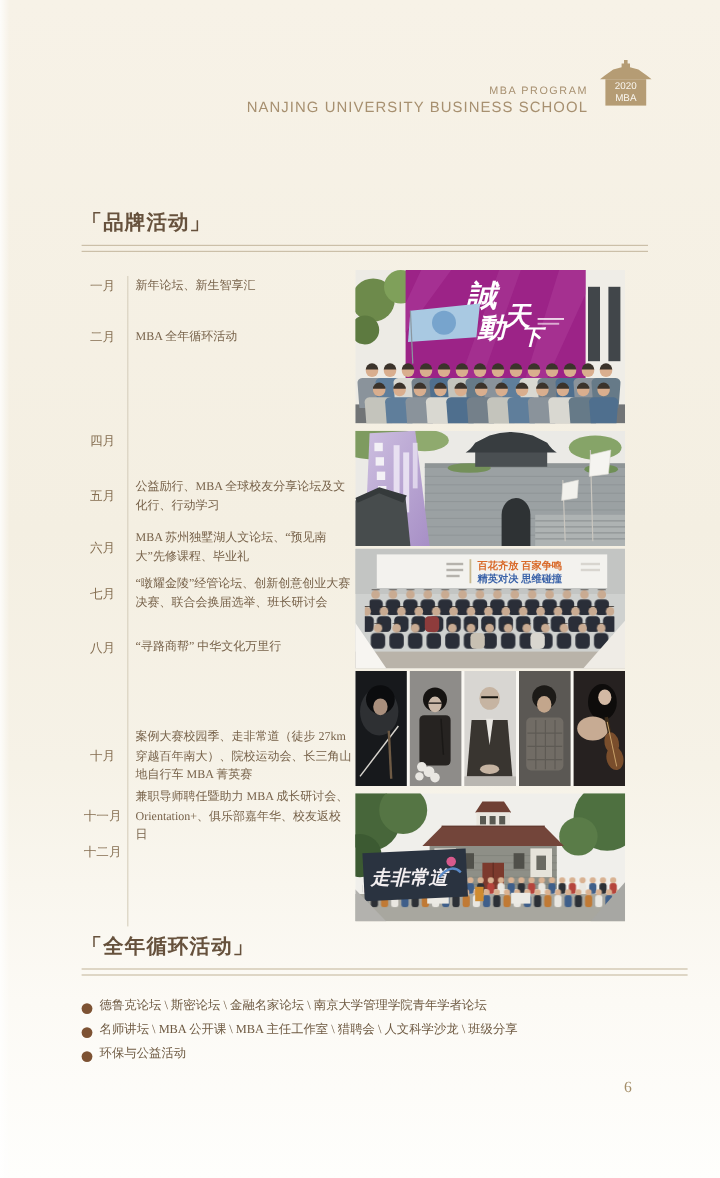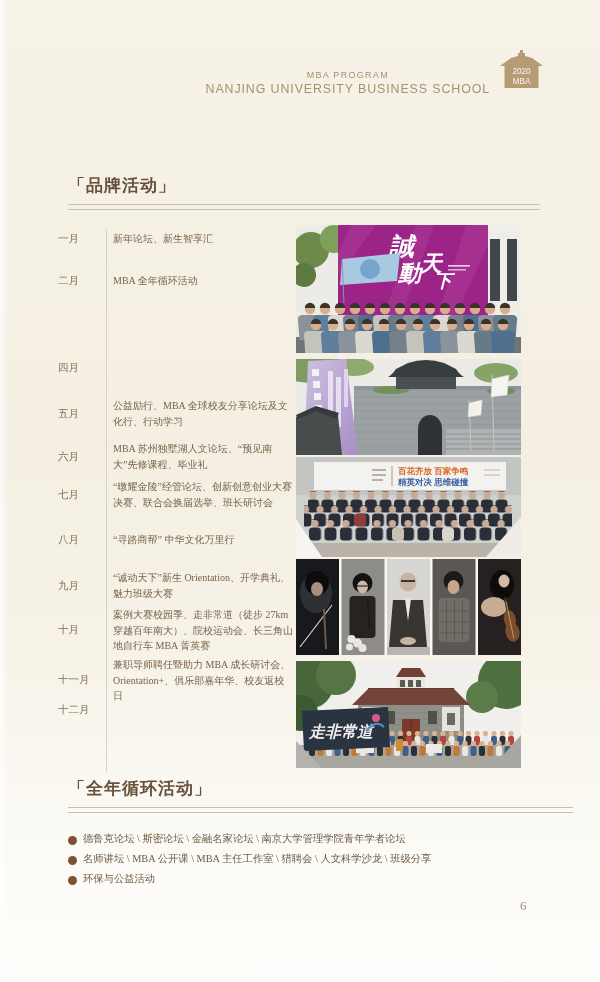--- a/index.html
+++ b/index.html
@@ -4,32 +4,32 @@
 <style>
   html,body{margin:0;padding:0;}
   body{background:#e8e6e0;font-family:"Liberation Serif","DejaVu Serif",serif;}
   .page{position:relative;width:600px;height:982px;margin:0 auto;overflow:hidden;
     background:linear-gradient(180deg,#f7f2e7 0%,#f4efe2 45%,#f6f2e7 65%,#fcfaf5 85%,#fefefc 100%);}
   .page::before{content:"";position:absolute;left:0;top:0;width:8px;height:100%;
     background:linear-gradient(90deg,rgba(255,255,255,.8),rgba(255,255,255,0));}
 
   
   .hdr{position:absolute;top:70px;right:110px;text-align:right;color:#a79070;}
-  .hdr .l1{font-size:9px;letter-spacing:1.3px;font-family:"Liberation Sans",sans-serif;text-align:center;}
+  .hdr .l1{font-size:9px;letter-spacing:1.3px;font-family:"Liberation Sans",sans-serif;}
   .hdr .l2{font-size:12.4px;letter-spacing:.9px;margin-top:2px;font-family:"Liberation Sans",sans-serif;}
   .logo{position:absolute;left:498px;top:49px;width:47px;height:43px;}
 
   
   .sec-title{position:absolute;left:68px;font-size:17px;font-weight:600;letter-spacing:1px;color:#66513c;}
   .rule{position:absolute;left:68px;height:4px;border-top:1px solid #cbbfa8;border-bottom:1px solid #cbbfa8;}
 
   
   .t-divider{position:absolute;left:106px;top:230px;width:1px;height:542px;background:#d9d1c0;}
   .t-row{position:absolute;left:58px;width:238px;display:flex;align-items:center;}
-  .t-month{width:55px;flex:none;text-align:left;font-size:10.5px;color:#846d50;}
+  .t-month{width:55px;flex:none;text-align:center;font-size:10.5px;color:#846d50;}
   .t-act{width:180px;font-size:10px;line-height:15.5px;color:#77624a;}
 
   
   .ph{position:absolute;left:296px;width:225px;overflow:hidden;}
   .ph svg{display:block;}
 
   
   .bullets{position:absolute;left:68px;top:833px;width:480px;}
   .b-item{display:flex;align-items:flex-start;margin-bottom:8px;}
   .b-dot{flex:none;width:9px;height:9px;border-radius:50%;background:#7d5233;margin:3px 6px 0 0;}
@@ -77,24 +77,20 @@
     <div class="t-month">五月</div>
     <div class="t-act">公益励行、MBA 全球校友分享论坛及文化行、行动学习</div>
   </div>
   <div class="t-row" style="top:479px">
     <div class="t-month">七月</div>
     <div class="t-act">“暾耀金陵”经管论坛、创新创意创业大赛决赛、联合会换届选举、班长研讨会</div>
   </div>
   <div class="t-row" style="top:532px">
     <div class="t-month">八月</div>
     <div class="t-act">“寻路商帮” 中华文化万里行</div>
-  </div>
-  <div class="t-row" style="top:570px">
-    <div class="t-month">九月</div>
-    <div class="t-act">“诚动天下”新生 Orientation、开学典礼、魅力班级大赛</div>
   </div>
   <div class="t-row" style="top:607px">
     <div class="t-month">十月</div>
     <div class="t-act">案例大赛校园季、走非常道（徒步 27km 穿越百年南大）、院校运动会、长三角山地自行车 MBA 菁英赛</div>
   </div>
   <div class="t-row" style="top:657px">
     <div class="t-month">十一月</div>
     <div class="t-act">兼职导师聘任暨助力 MBA 成长研讨会、Orientation+、俱乐部嘉年华、校友返校日</div>
   </div>
   <div class="t-row" style="top:703px">

